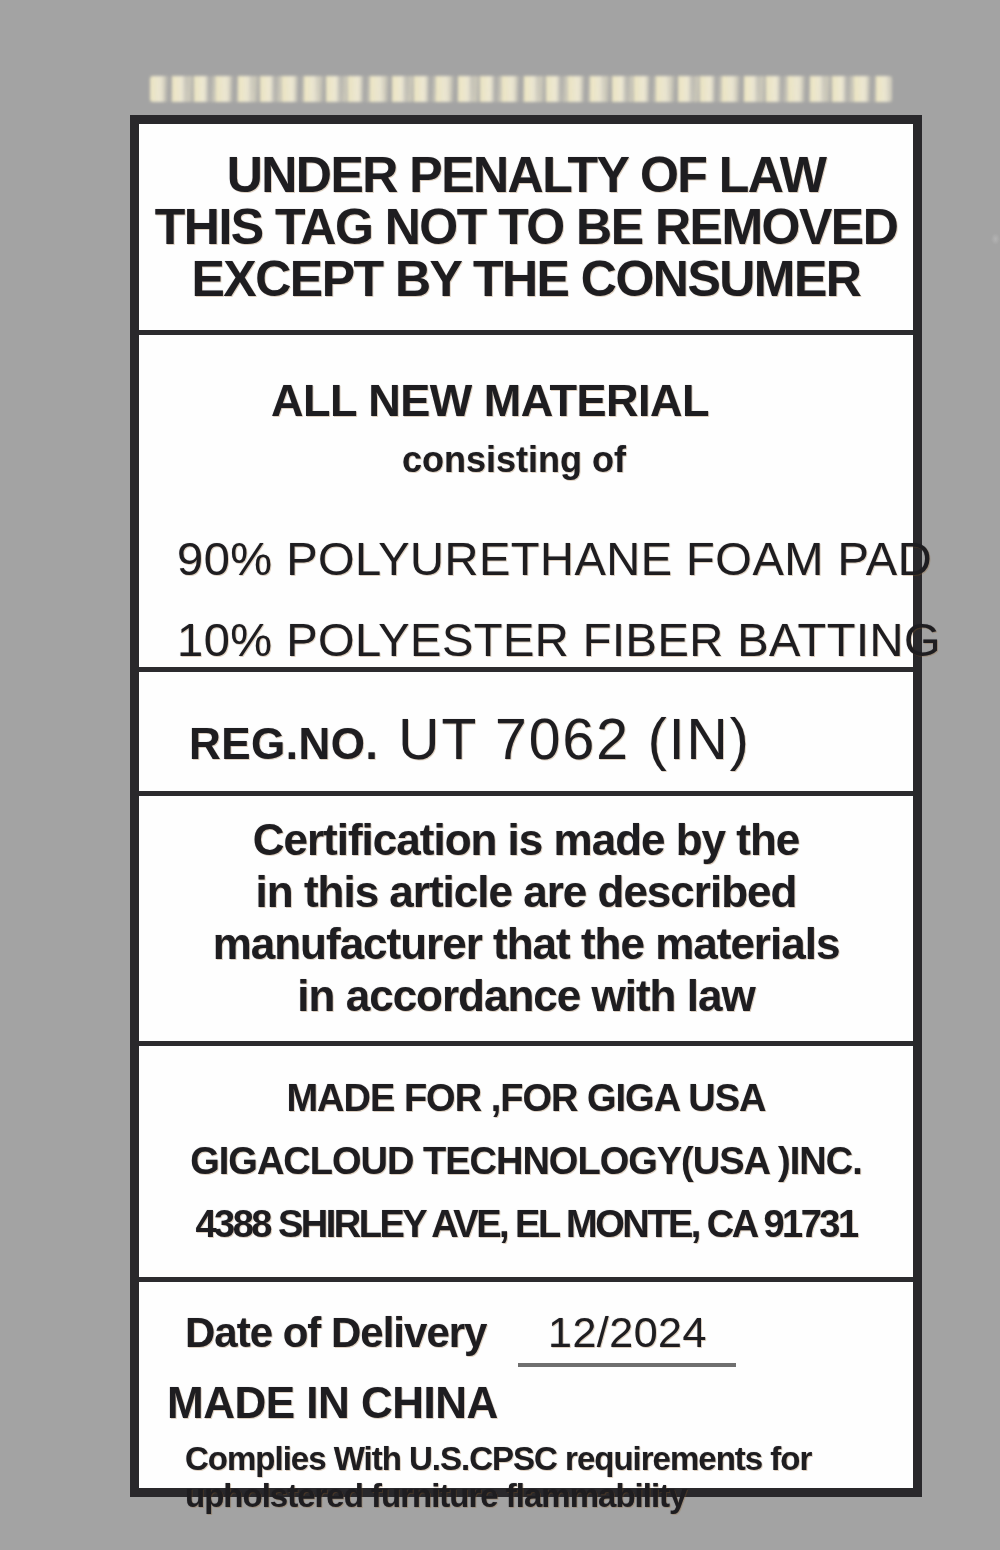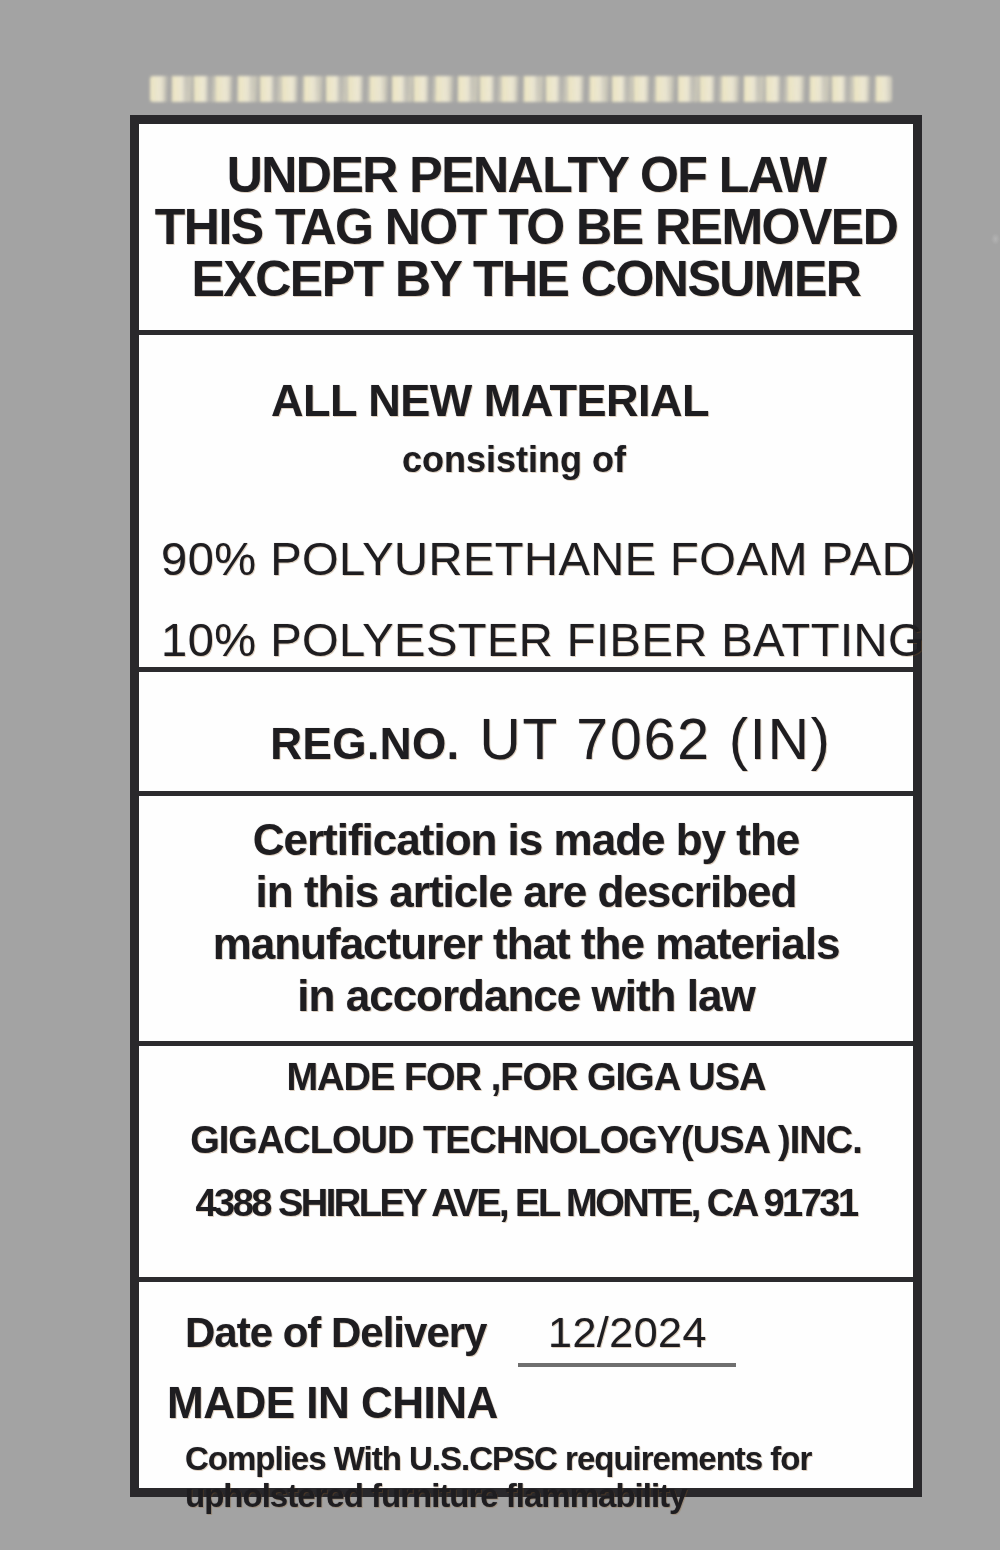--- a/index.html
+++ b/index.html
@@ -54,30 +54,30 @@
   .s2 .heading {
     text-align: center; transform: translateX(-36px);
     font-weight: bold; font-size: 45px; letter-spacing: -0.5px;
   }
   .s2 .subheading {
     text-align: center; transform: translateX(-12px);
     font-weight: bold; font-size: 36px; margin-top: 12px;
   }
   .s2 .item {
     font-weight: 400; font-size: 47px; letter-spacing: 0.5px;
-    padding-left: 22px; white-space: nowrap;
+    padding-left: 38px; white-space: nowrap;
   }
   .s2 .item-first { margin-top: 50px; }
   .s2 .item-next { margin-top: 26px; }
-  .s3 { height: 129px; display: flex; align-items: baseline; justify-content: center; padding-top: 34px; transform: none; }
+  .s3 { height: 129px; display: flex; align-items: baseline; padding-top: 34px; transform: none; }
   .s3 .reg-label { font-weight: bold; font-size: 44px; letter-spacing: 0.5px; margin-left: 50px; }
   .s3 .reg-value { font-weight: 400; font-size: 57px; letter-spacing: 2px; margin-left: 20px; white-space: nowrap; }
   .s4 { height: 262px; display: flex; flex-direction: column; align-items: center; justify-content: center; }
   .s4 .line { font-weight: bold; font-size: 44px; line-height: 52px; letter-spacing: -1px; white-space: nowrap; }
-  .s5 { height: 248px; display: flex; flex-direction: column; align-items: center; justify-content: flex-start; }
+  .s5 { height: 248px; display: flex; flex-direction: column; align-items: center; justify-content: center; }
   .s5 .line { font-weight: bold; font-size: 38px; letter-spacing: -1px; margin: 10px 0; white-space: nowrap; }
   .s5 .line-tight { letter-spacing: -2.5px; }
   .s6 { height: 211px; padding: 26px 36px 0 46px; }
   .s6 .delivery-row { display: flex; align-items: baseline; }
   .s6 .delivery-label { font-weight: bold; font-size: 42px; letter-spacing: -1px; white-space: nowrap; }
   .s6 .delivery-value {
     font-weight: 400; font-size: 43px; letter-spacing: 0.5px;
     margin-left: 32px; width: 218px; text-align: center;
     border-bottom: 4px solid #6f6f6f; padding-bottom: 6px;
     white-space: nowrap;

